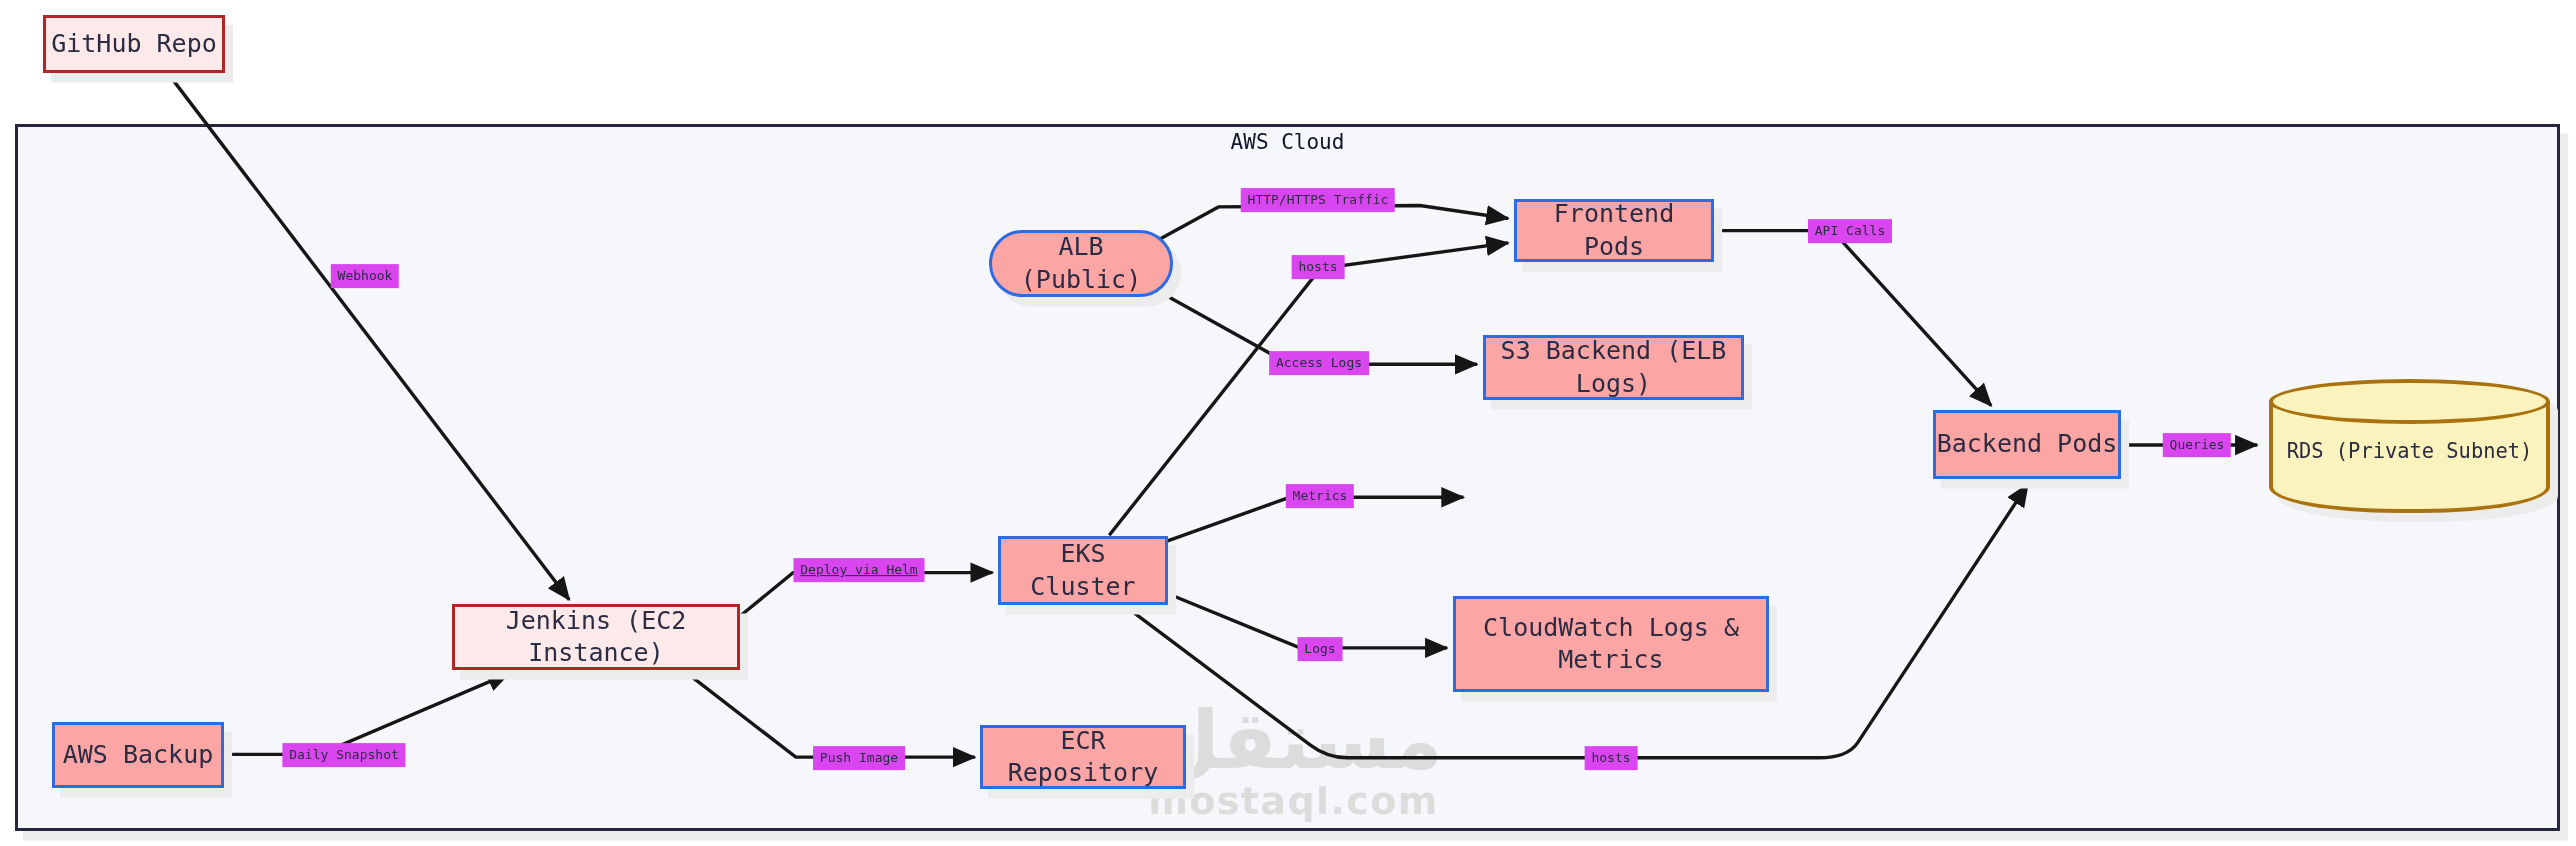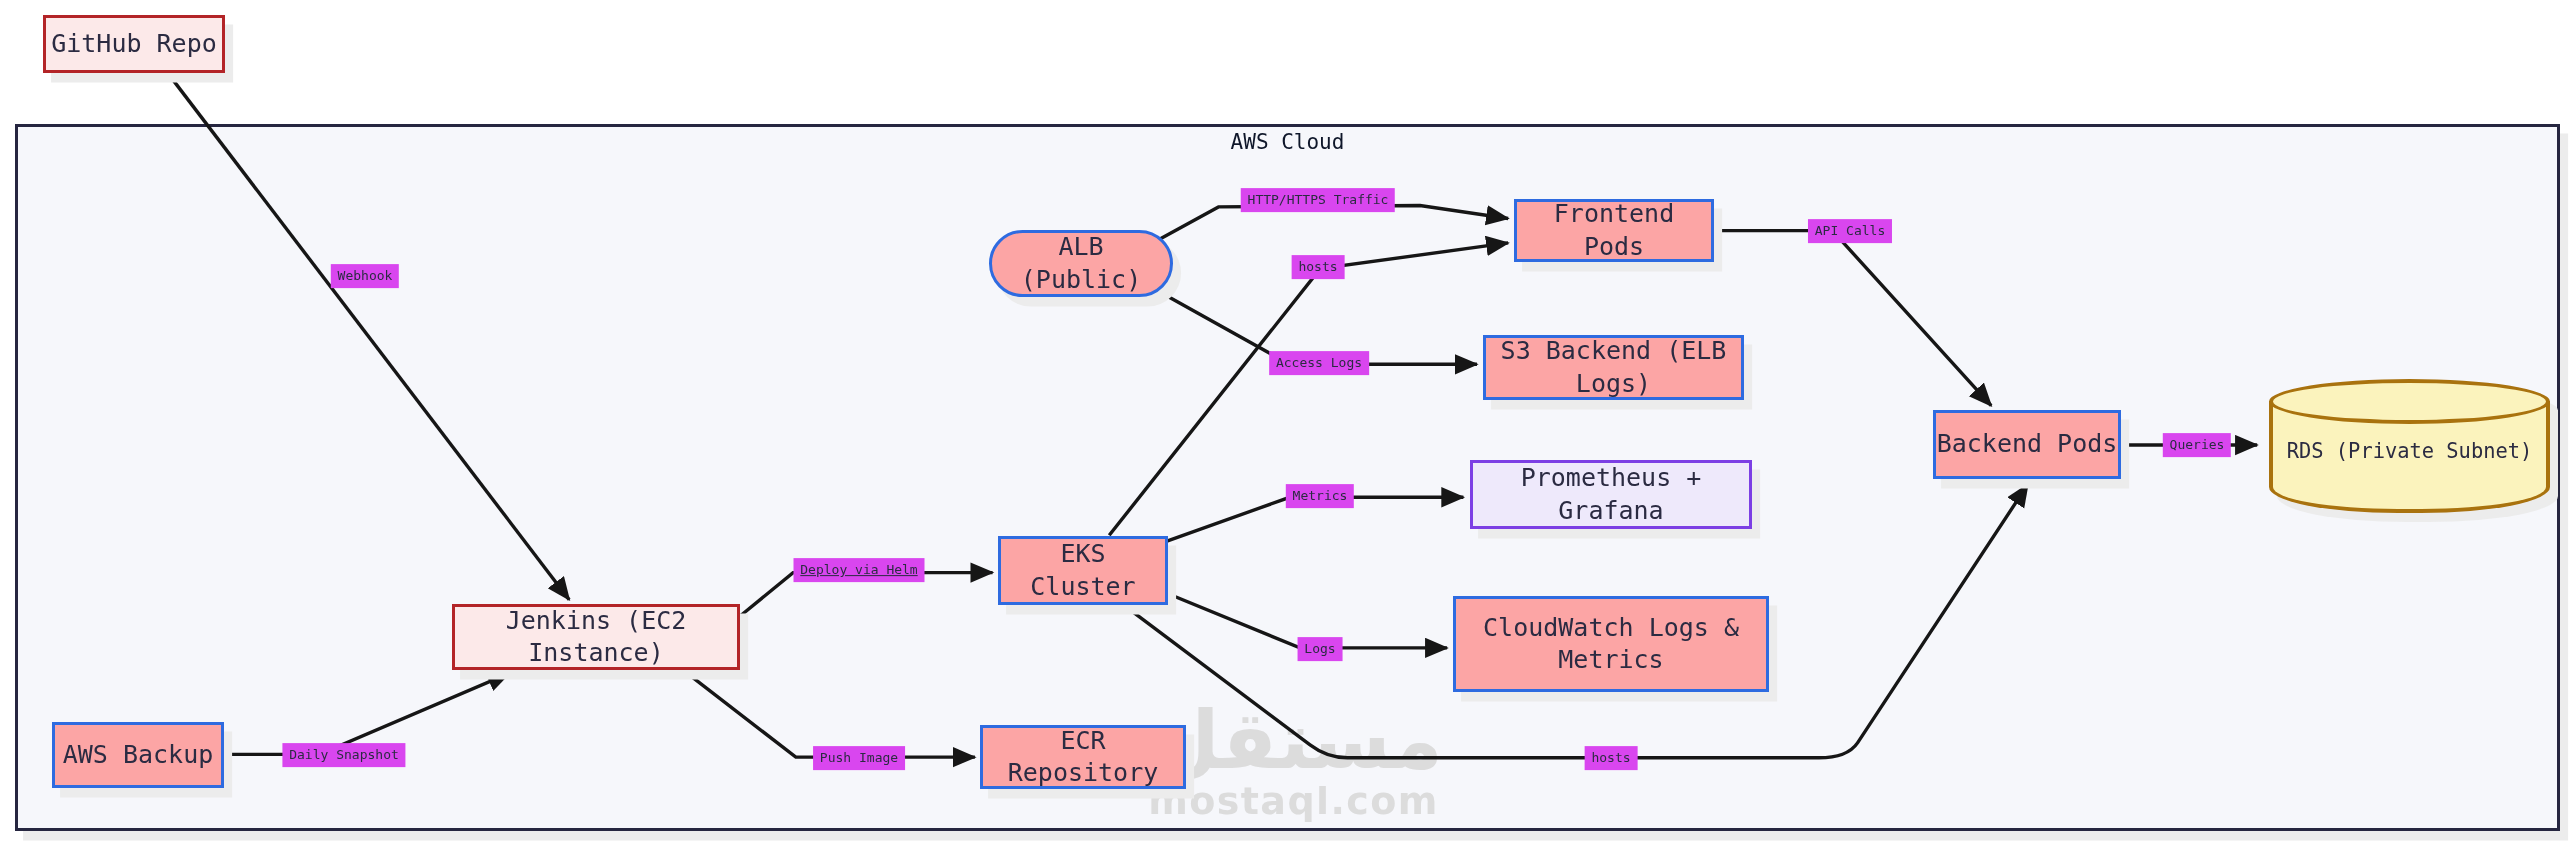--- a/index.html
+++ b/index.html
@@ -151,23 +151,20 @@
   </div>
 
   <div class="node blue" style="left:1514px; top:199px; width:200px; height:63px;">
     <span>Frontend Pods</span>
   </div>
 
   <div class="node blue" style="left:1483px; top:335px; width:261px; height:65px;">
     <span>S3 Backend (ELB Logs)</span>
   </div>
 
-  <div class="node purple" style="left:1470px; top:460px; width:282px; height:69px;">
-    <span>Prometheus + Grafana</span>
-  </div>
 
   <div class="node blue" style="left:1453px; top:596px; width:316px; height:96px; padding:0 27px;">
     <span>CloudWatch Logs &amp; Metrics</span>
   </div>
 
   <div class="node blue" style="left:1933px; top:410px; width:188px; height:69px;">
     <span>Backend Pods</span>
   </div>
 
   <div class="cylinder" style="left:2269px; top:379px; width:281px; height:134px;">

